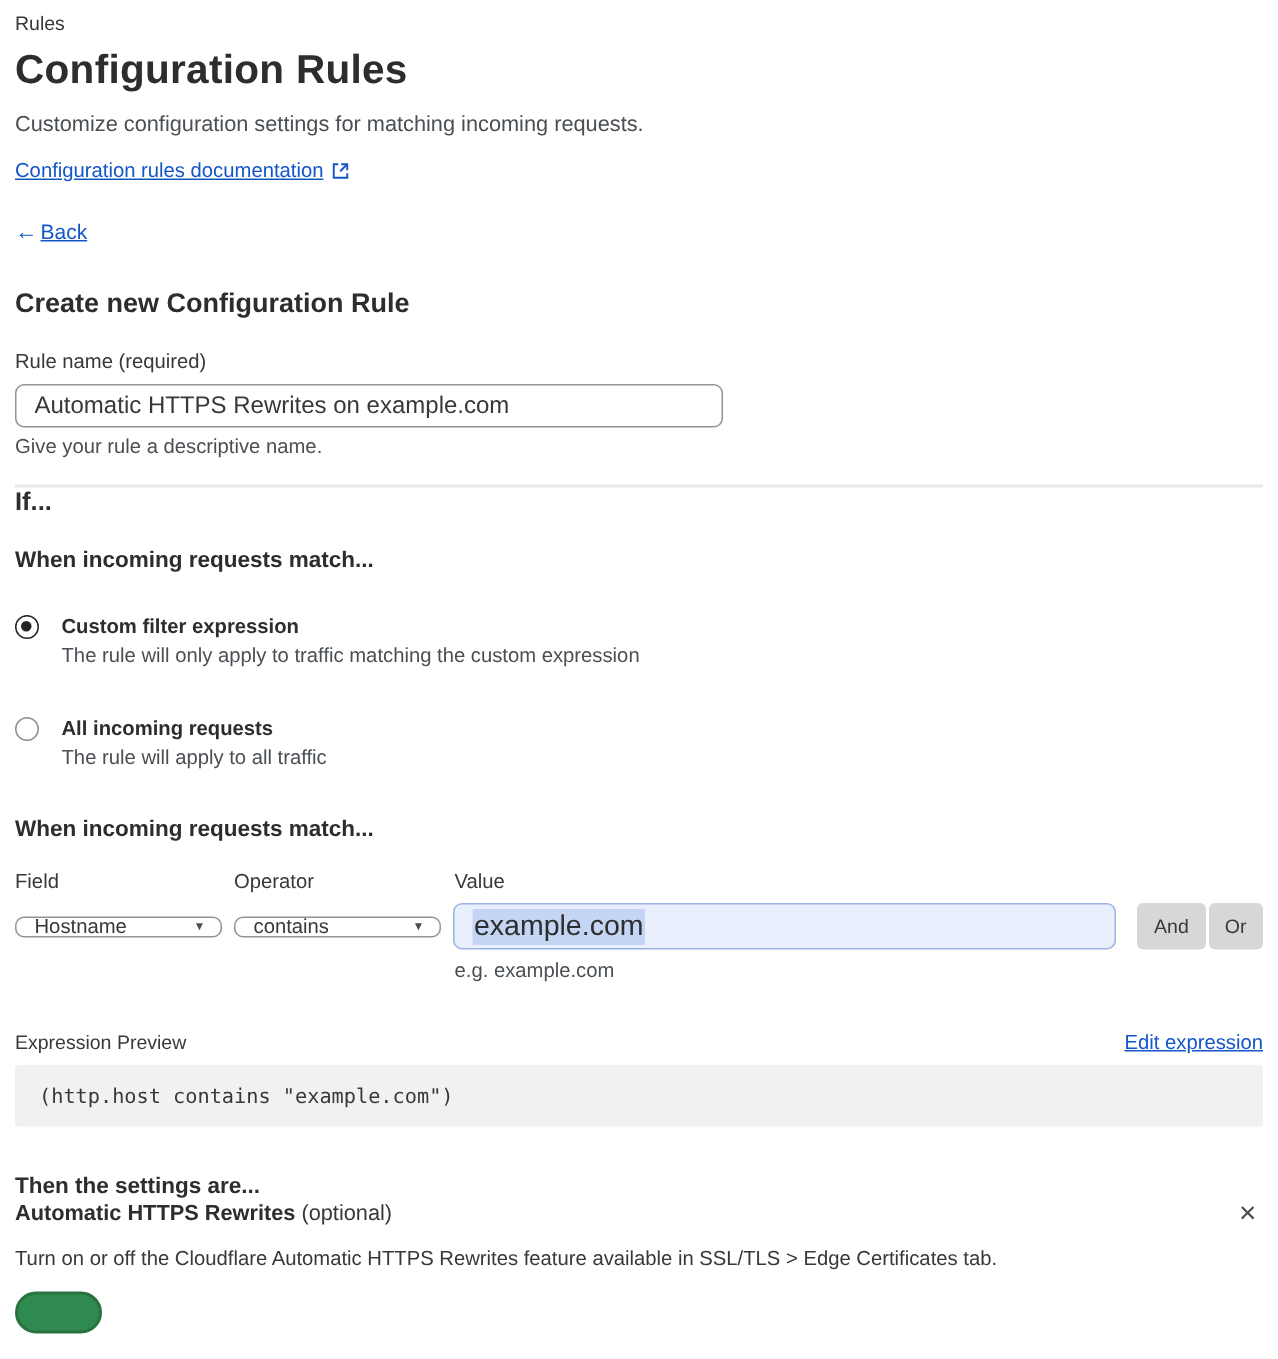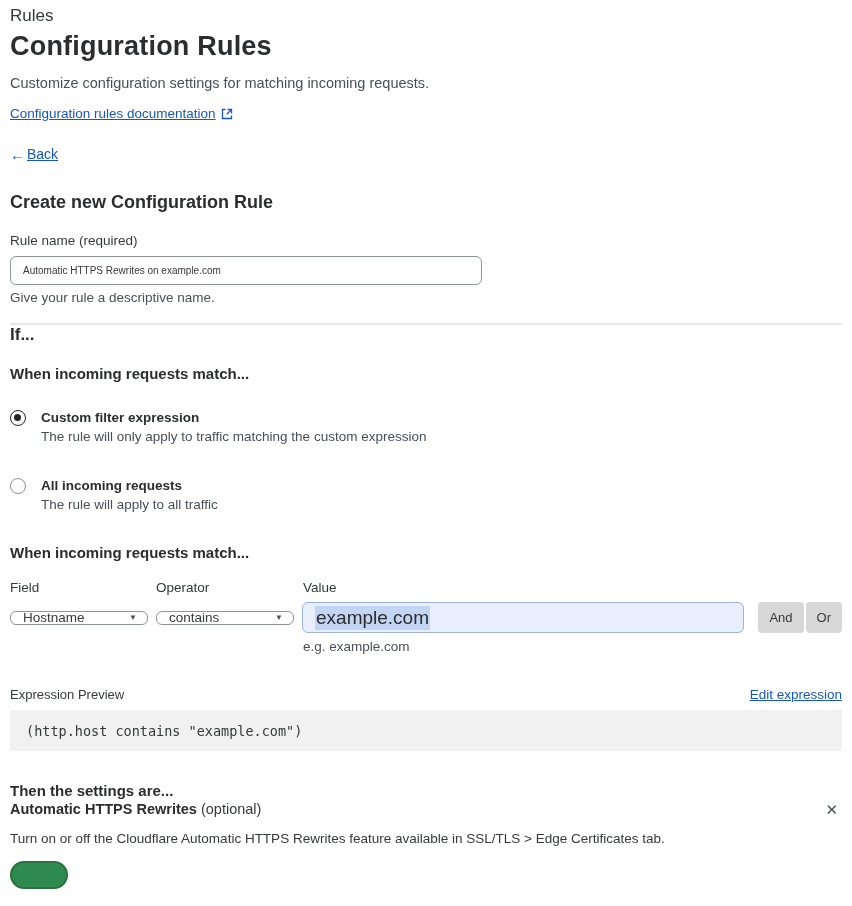--- a/index.html
+++ b/index.html
@@ -5,37 +5,37 @@
   * { margin: 0; padding: 0; box-sizing: border-box; }
   html, body { background: #ffffff; }
   body {
     width: 852px; height: 906px;
     font-family: "Liberation Sans", "DejaVu Sans", sans-serif;
     color: #36393a;
     overflow: hidden;
   }
   .page { padding: 8px 10px 10px 10px; width: 852px; }
 
-  .breadcrumb { font-size: 17px; line-height: 16px; color: #36393a; }
+  .breadcrumb { font-size: 13px; line-height: 16px; color: #36393a; }
   .h1 { margin-top: 7px; font-size: 27px; line-height: 31px; font-weight: bold; color: #2b2d2e; letter-spacing: .2px; }
   .subtitle { margin-top: 12px; font-size: 14.5px; line-height: 18px; color: #4a4f54; }
 
   a.link { color: #1456c8; text-decoration: underline; cursor: pointer; }
   .doc-link-row { margin-top: 14px; font-size: 13.5px; line-height: 16px; display: flex; align-items: center; gap: 5px; }
   .ext-icon { width: 12px; height: 12px; display: inline-block; color: #1456c8; }
   .back-row { margin-top: 24px; font-size: 14px; line-height: 17px; color: #1456c8; display: flex; align-items: center; gap: 2px; }
   .back-arrow { text-decoration: none; font-size: 15px; }
 
   .h2 { margin-top: 28px; font-size: 18px; line-height: 22px; font-weight: bold; color: #2b2d2e; }
 
   .field-label { margin-top: 20px; font-size: 13.5px; line-height: 16px; color: #36393a; }
   .text-input {
     margin-top: 7px; width: 472px; height: 29px;
     border: 1px solid #8f9499; border-radius: 6px;
-    padding: 0 12px; font-size: 10px; color: #36393a;
+    padding: 0 12px; font-size: 16px; color: #36393a;
     font-family: "Liberation Sans", sans-serif; background: #fff; outline: none;
   }
   .help-text { margin-top: 5px; font-size: 13.5px; line-height: 16px; color: #4a4f54; }
 
   .divider { margin-top: 17px; border: none; border-top: 2px solid #e8e8e8; height: 0; }
 
   .h-if { font-size: 17px; line-height: 20px; font-weight: bold; color: #2b2d2e; }
   .h-match { margin-top: 20px; font-size: 15px; line-height: 18px; font-weight: bold; color: #2b2d2e; }
 
   .radio-option { display: flex; margin-top: 26px; gap: 15px; cursor: pointer; }

